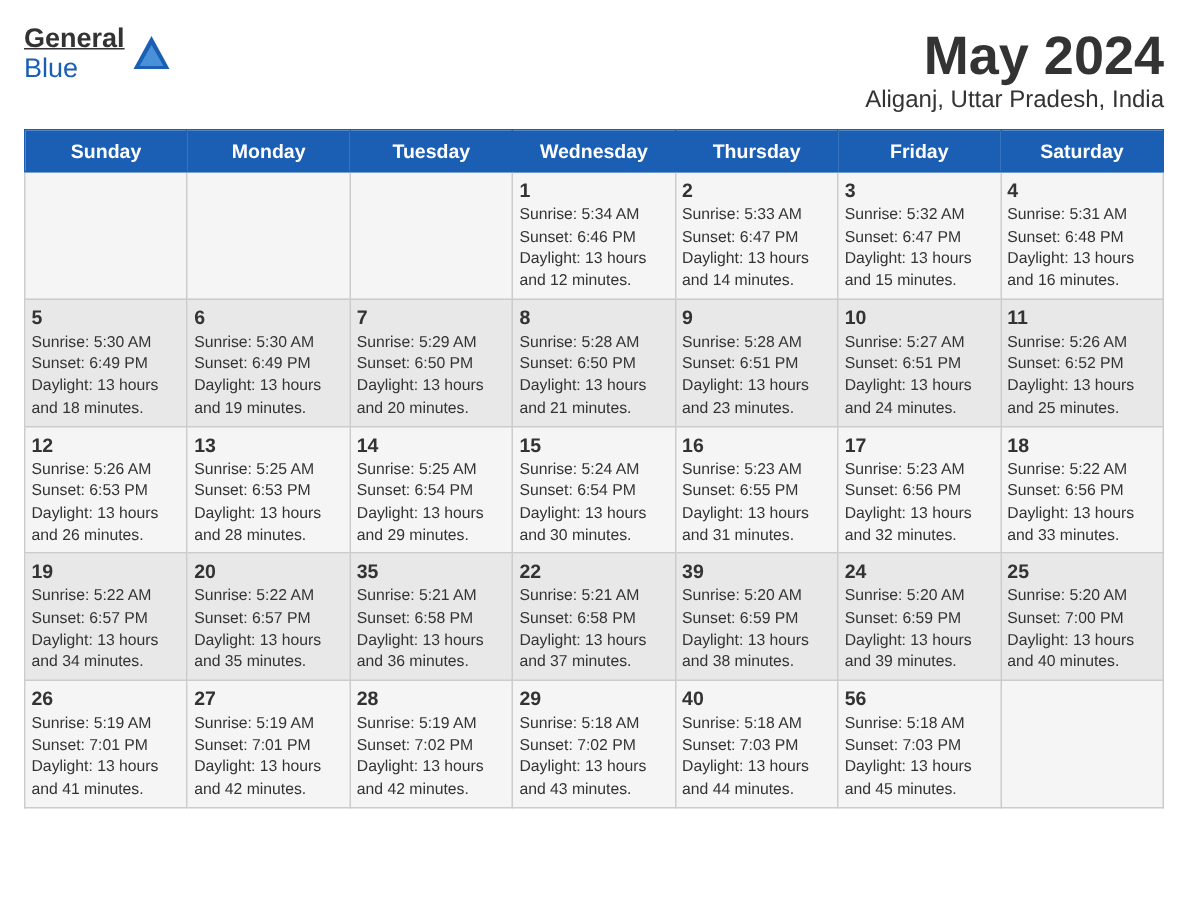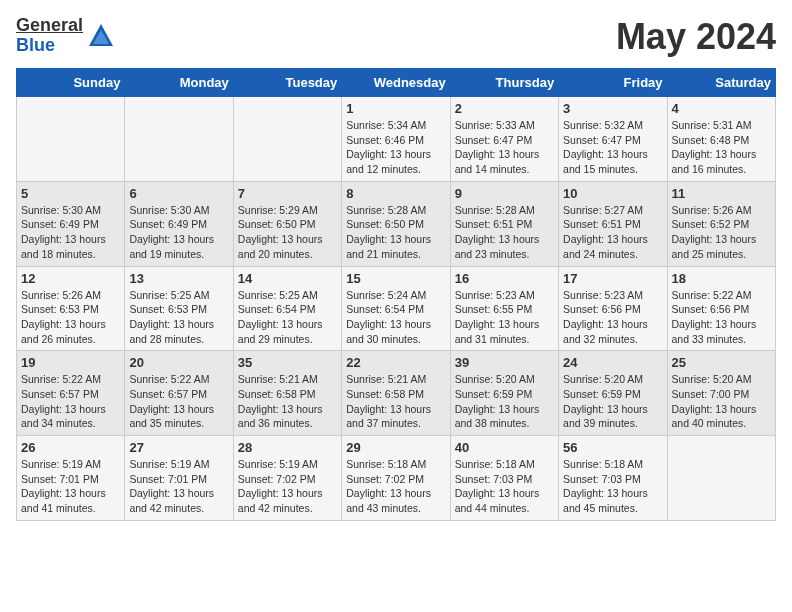--- a/index.html
+++ b/index.html
@@ -26,21 +26,21 @@
       line-height: 1.1;
     }
     .logo-general {
       font-size: 18px;
       font-weight: bold;
       color: #333;
       text-decoration: underline;
     }
     .logo-blue {
       font-size: 18px;
-      font-weight: bold;
+      font-weight: normal;
       color: #1a5fb4;
     }
     .logo-icon {
       width: 28px;
       height: 28px;
       margin-left: 4px;
     }
     .title-section {
       text-align: right;
     }
@@ -57,21 +57,21 @@
     table {
       width: 100%;
       border-collapse: collapse;
     }
     thead tr {
       background-color: #1a5fb4;
       color: white;
     }
     thead th {
       padding: 6px 4px;
-      text-align: right;
+      text-align: center;
       font-size: 13px;
       font-weight: bold;
       border: 1px solid #1a5fb4;
     }
     tbody tr {
       border-bottom: 1px solid #ccc;
     }
     tbody tr:nth-child(odd) {
       background-color: #f5f5f5;
     }
@@ -110,20 +110,21 @@
       <span class="logo-general">General</span>
       <span class="logo-blue">Blue</span>
     </div>
     <svg class="logo-icon" viewBox="0 0 28 28">
       <polygon points="14,2 26,24 2,24" fill="#1a5fb4"></polygon>
       <polygon points="14,8 22,22 6,22" fill="#4a90d9"></polygon>
     </svg>
   </div>
   <div class="title-section">
     <div class="month-title">May 2024</div>
+    <div class="location">Aliganj, Uttar Pradesh, India</div>
   </div>
 </div>
 
 <table>
   <thead>
     <tr>
     <th>Sunday</th>
         <th>Monday</th>
         <th>Tuesday</th>
         <th>Wednesday</th>

